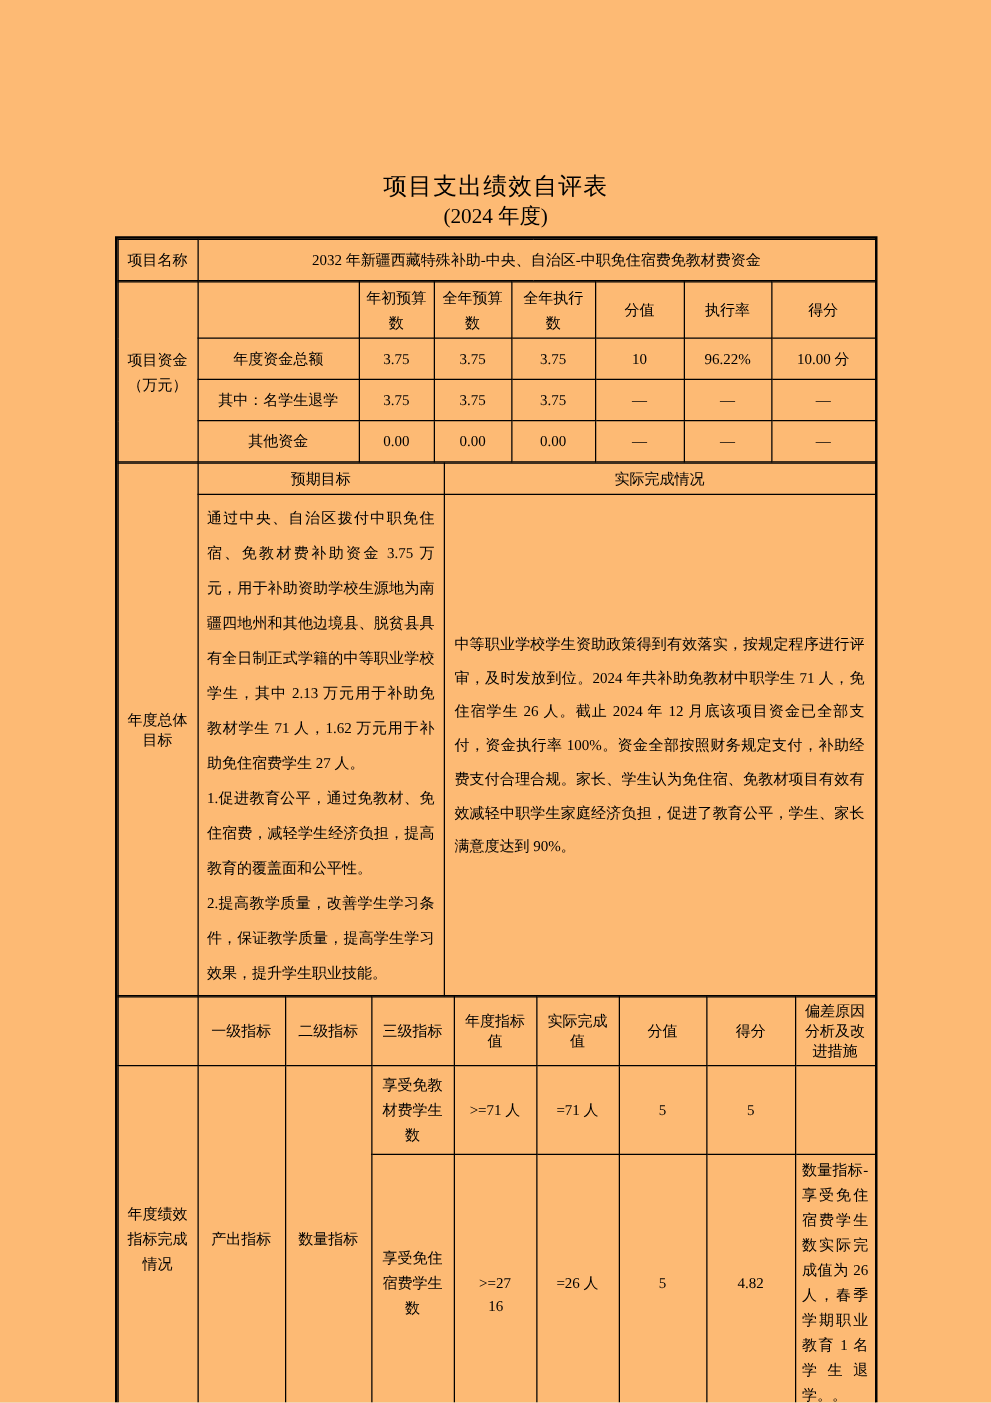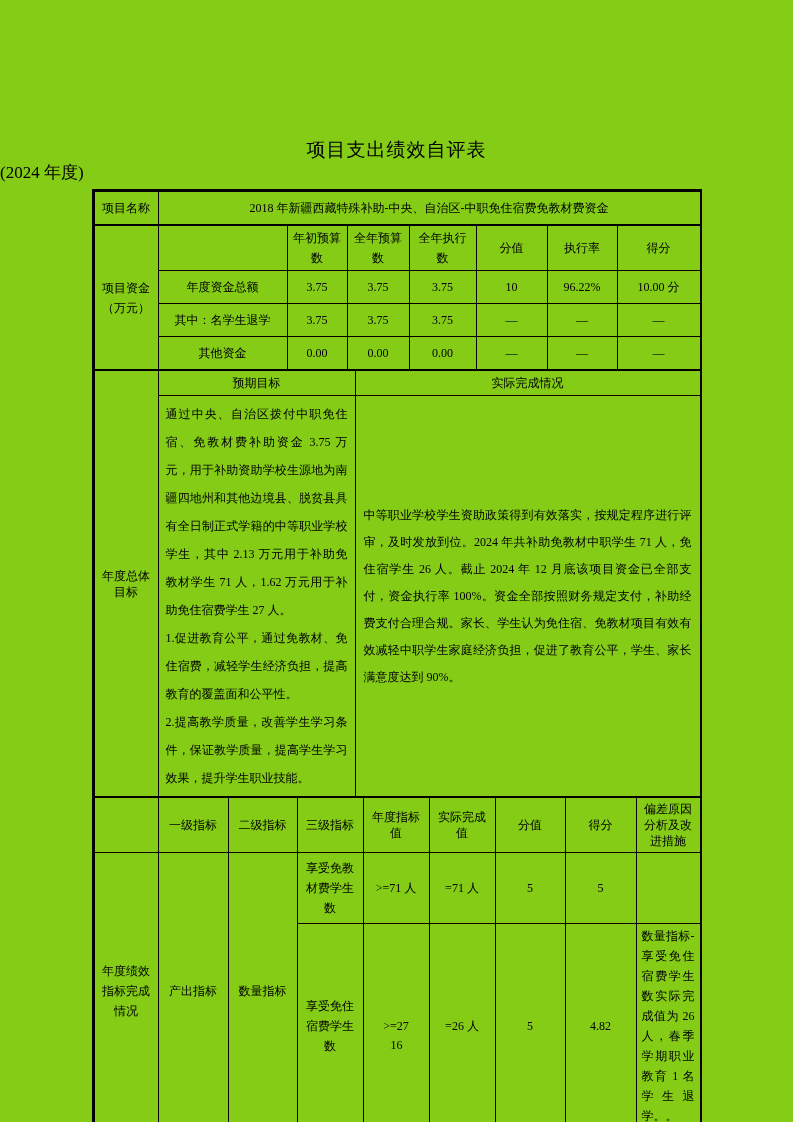--- a/index.html
+++ b/index.html
@@ -1,33 +1,34 @@
 <!DOCTYPE html>
 <html><head>
 <meta charset="utf-8">
 <style>
   html,body{margin:0;padding:0;background:#e8e8e8;}
   .page{
     position:relative;
     width:793px;height:1122px;
-    background:#84cc16;
+    background:#fdba74;
     margin:0 auto;
     font-family:"Liberation Serif","DejaVu Serif",serif;
     color:#000;
     font-size:12px;
     overflow:hidden;
   }
   .title{
     padding-top:138px;
     text-align:center;
     font-size:19px;
     line-height:24px;
     letter-spacing:1px;
   }
   .subtitle{
+    text-align:center;
     font-size:17px;
     line-height:22px;
   }
   .table-wrap{
     width:606px;
     margin:5px auto 0;
     border:2px solid #000;
   }
   table{
     width:100%;
@@ -90,21 +91,21 @@
     <table>
       <colgroup>
           <col style="width:64px">
           <col style="width:194px">
           <col style="width:75px">
           <col style="width:273px">
         </colgroup>
       <tbody>
           <tr class="h28">
         <td>项目名称</td>
-        <td colspan="3">2018 年新疆西藏特殊补助-中央、自治区-中职免住宿费免教材费资金</td>
+        <td colspan="3">2032 年新疆西藏特殊补助-中央、自治区-中职免住宿费免教材费资金</td>
       </tr>
     </tbody>
       </table>
 
     <table>
       <colgroup>
           <col style="width:64px">
           <col style="width:129px">
           <col style="width:60px">
           <col style="width:62px">

